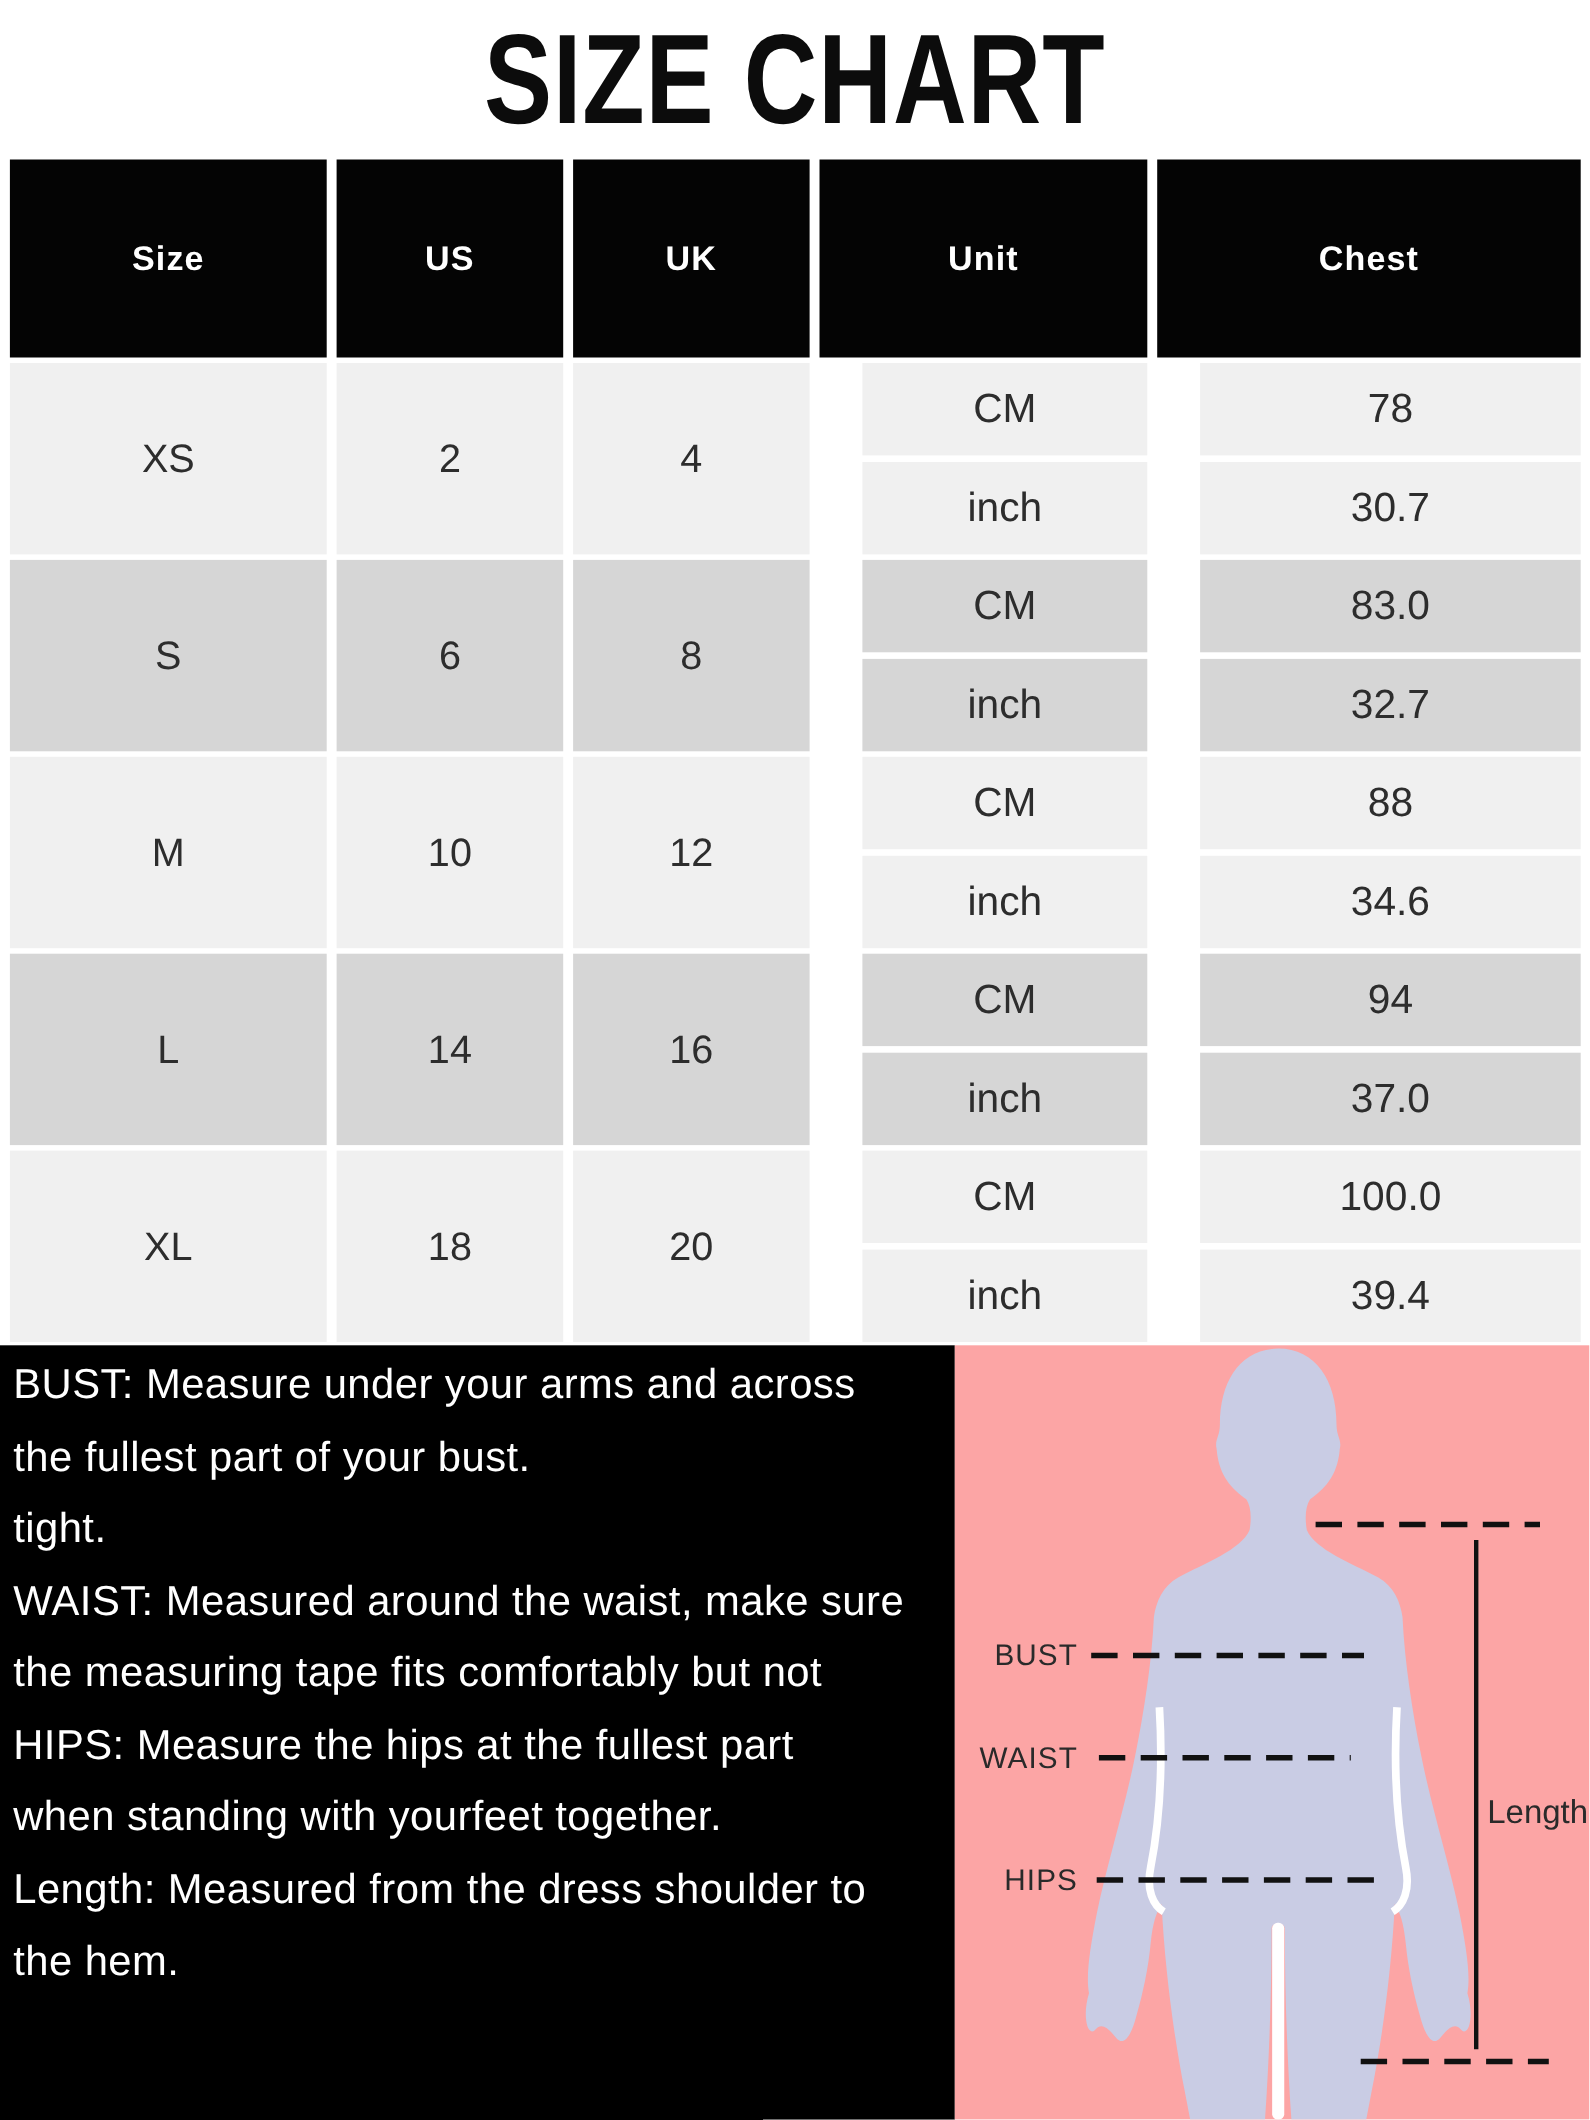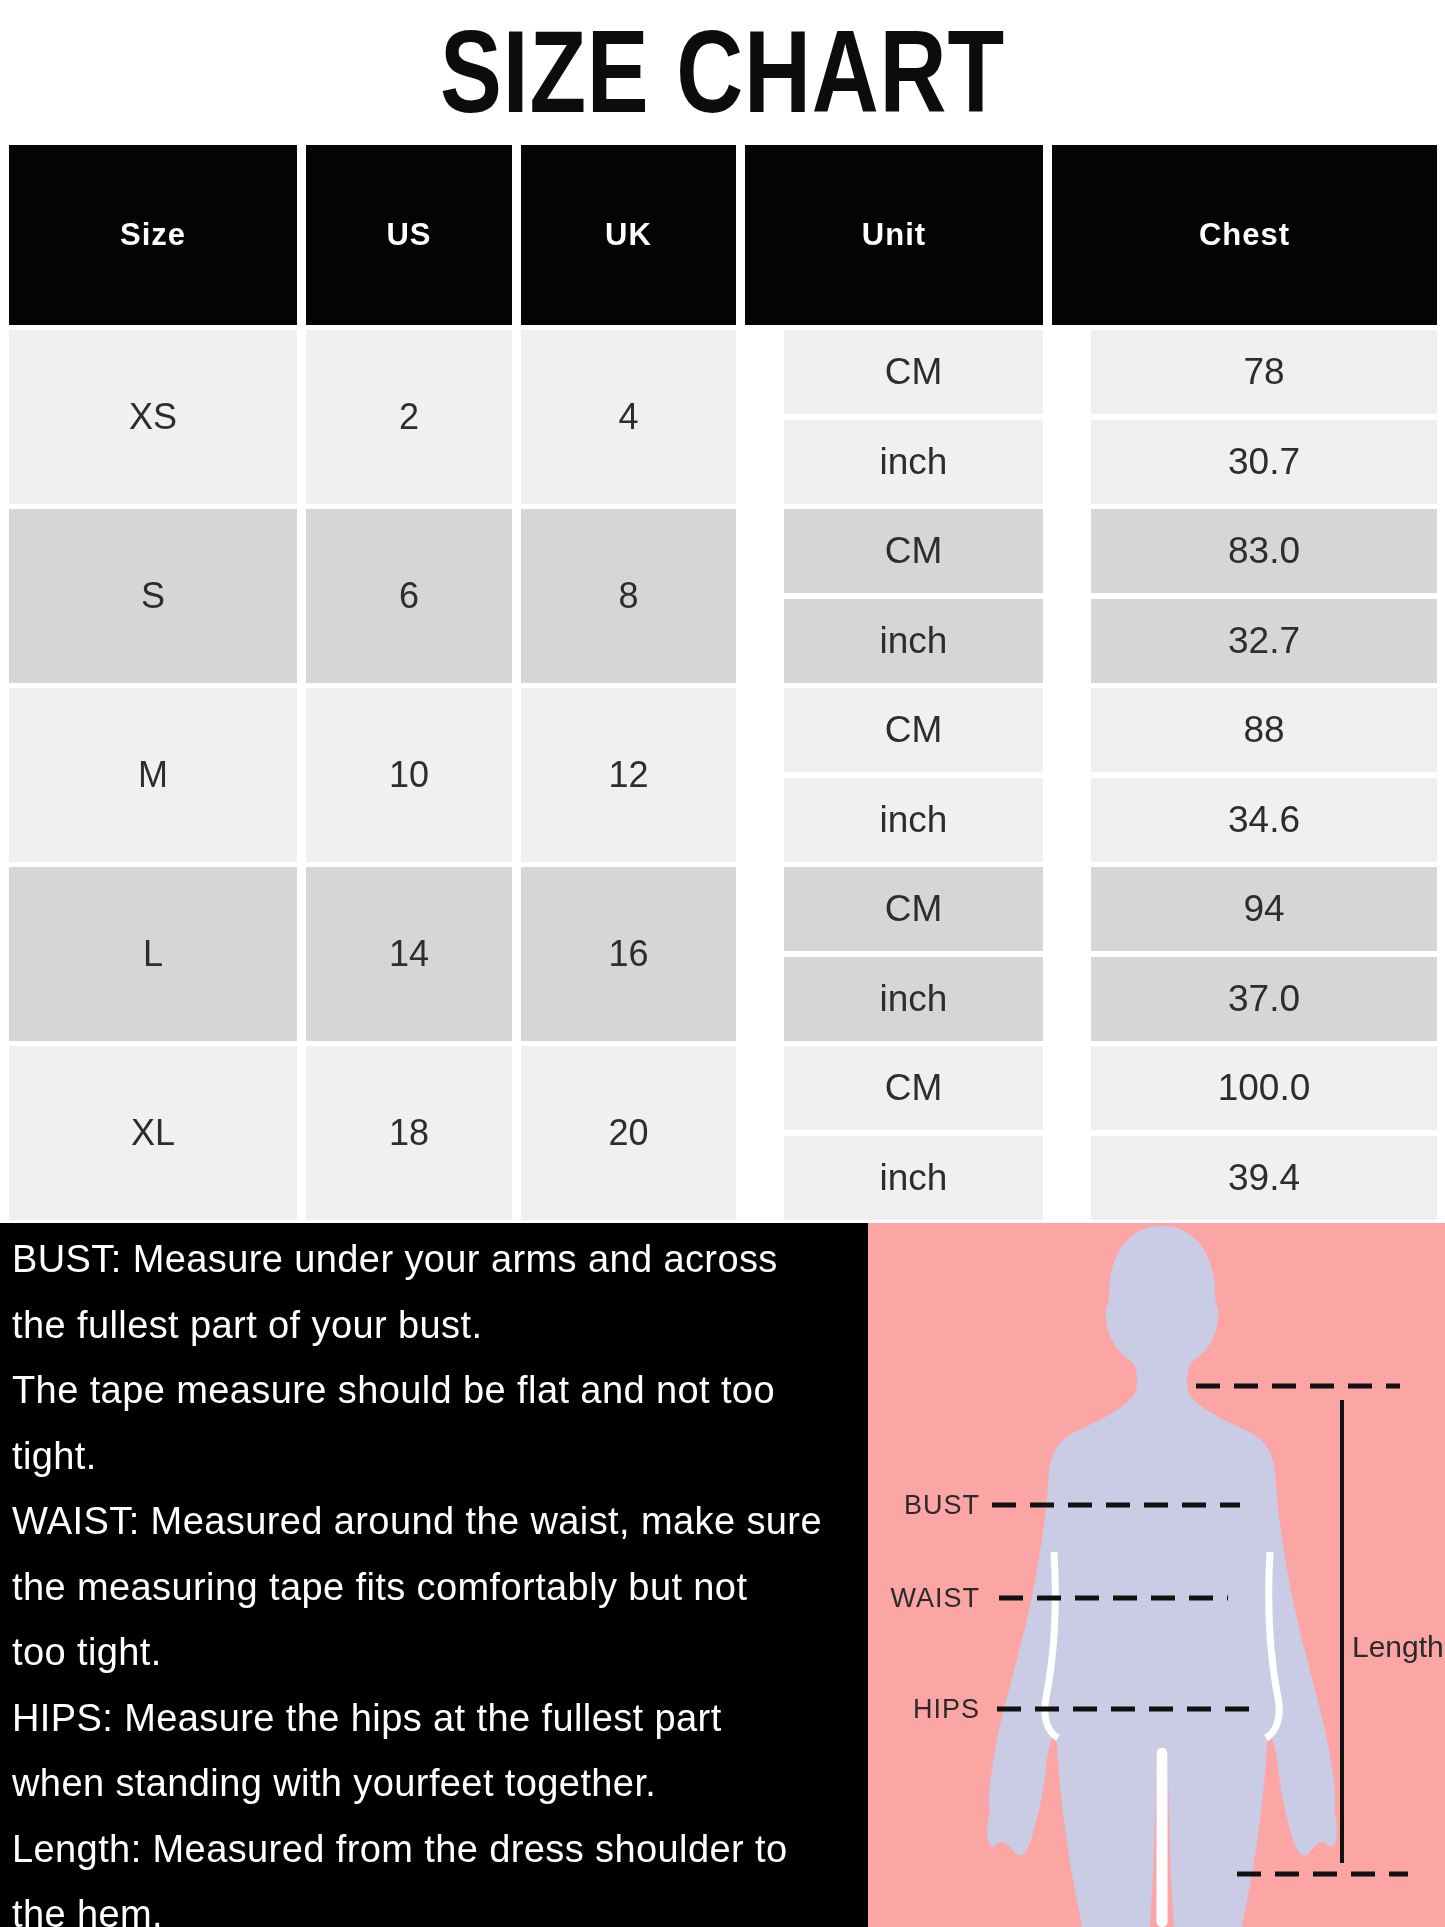--- a/index.html
+++ b/index.html
@@ -107,25 +107,23 @@
     </div>
     <div class="split">
       <div class="c-cm-val rl">100.0</div>
       <div class="c-inch-val rl">39.4</div>
     </div>
   </div>
 
   <div id="instructions">
     <div class="instr-line">BUST: Measure under your arms and across</div>
     <div class="instr-line">the fullest part of your bust.</div>
-    <div class="instr-line">The tape measure should be flat and not too</div>
     <div class="instr-line">tight.</div>
     <div class="instr-line">WAIST: Measured around the waist, make sure</div>
     <div class="instr-line">the measuring tape fits comfortably but not</div>
-    <div class="instr-line">too tight.</div>
     <div class="instr-line">HIPS: Measure the hips at the fullest part</div>
     <div class="instr-line">when standing with yourfeet together.</div>
     <div class="instr-line">Length: Measured from the dress shoulder to</div>
     <div class="instr-line">the hem.</div>
   </div>
 
   <div id="figure-wrap">
     <svg width="577" height="704" viewBox="868 1223 577 704" xmlns="http://www.w3.org/2000/svg">
 
       <path fill="#c9cce4" d="

